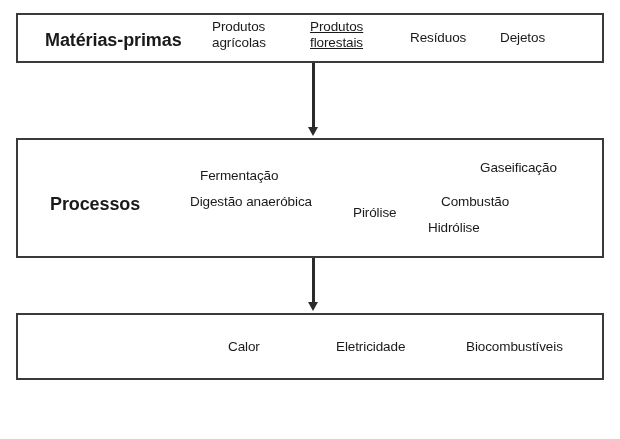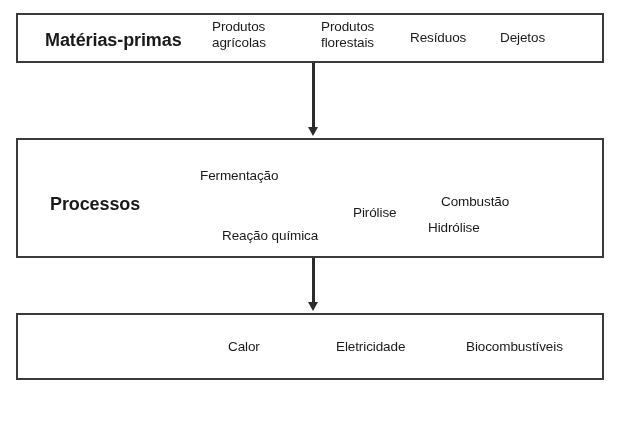--- a/index.html
+++ b/index.html
@@ -62,21 +62,21 @@
     line-height: 16px;
   }
   .item.two-line {
     white-space: normal;
     text-align: left;
   }
 
   
   #label-raw          { left: 45px;  top: 30px; }
   #raw-0 { left: 212px; top: 19px; width: 82px; }
-  #raw-1 { left: 321px; top: 19px; width: 84px; }
+  #raw-1 { left: 310px; top: 19px; width: 84px; text-decoration: underline; }
   #raw-2 { left: 410px; top: 30px; }
   #raw-3 { left: 500px; top: 30px; }
 
   
   #label-proc         { left: 50px;  top: 194px; }
   #proc-0 { left: 200px; top: 168px; }
   #proc-1 { left: 353px; top: 160px; margin-top: 45px; }
   #proc-2 { left: 480px; top: 160px; }
   #proc-3 { left: 190px; top: 194px; }
   #proc-4 { left: 441px; top: 194px; }
@@ -150,22 +150,23 @@
 
   <div class="arrow" id="arrow-1">
     <div class="shaft"></div>
     <div class="head"></div>
   </div>
 
   <div class="box" id="box-proc"></div>
   <div class="row-label" id="label-proc">Processos</div>
   <div class="item" id="proc-0">Fermentação</div>
   <div class="item" id="proc-1">Pirólise</div>
+  <div class="item" id="proc-2">Gaseificação</div>
+  <div class="item" id="proc-3">Digestão anaeróbica</div>
   <div class="item" id="proc-4">Combustão</div>
-  <div class="item" id="proc-5">Reação química</div>
   <div class="item" id="proc-6">Hidrólise</div>
 
   <div class="arrow" id="arrow-2">
     <div class="shaft"></div>
     <div class="head"></div>
   </div>
 
   <div class="box" id="box-energy"></div>
   <div class="item" id="en-0">Calor</div>
   <div class="item" id="en-1">Eletricidade</div>

